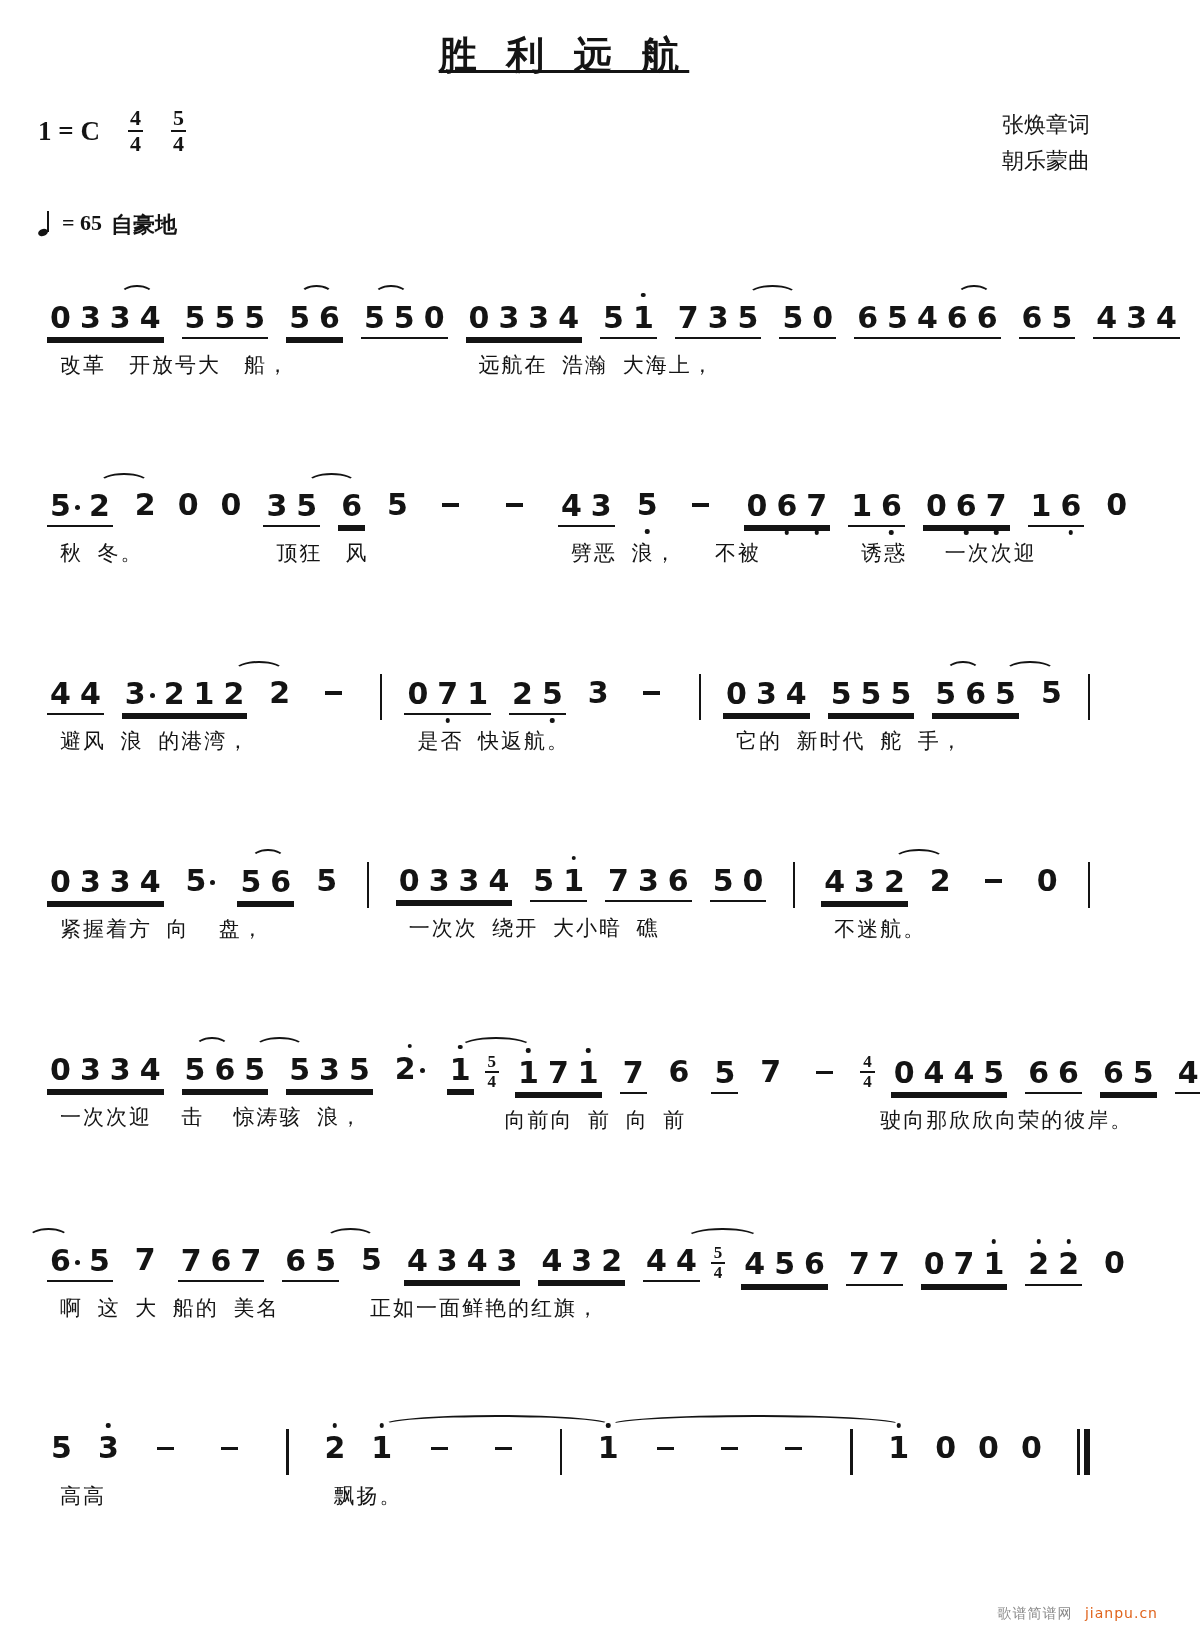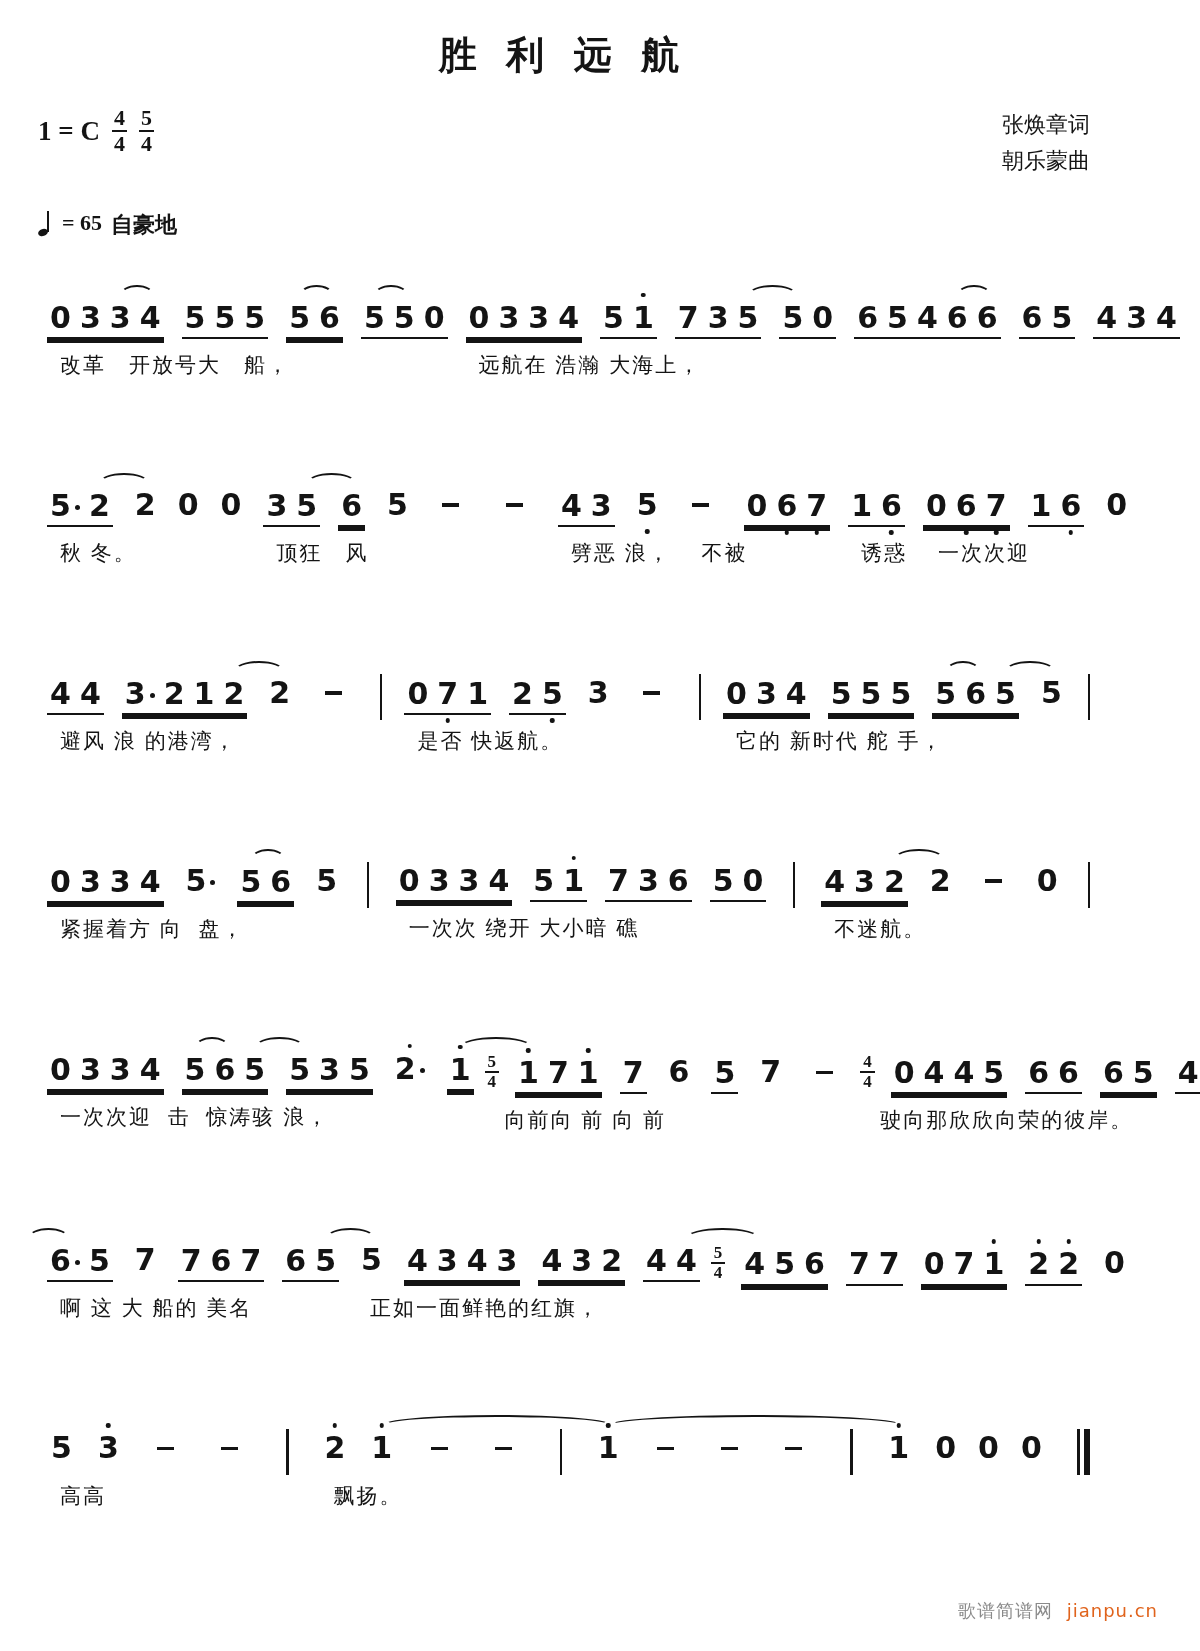--- a/index.html
+++ b/index.html
@@ -3,24 +3,24 @@
 <meta charset="utf-8">
 <style>
   html,body{margin:0;padding:0;}
   body{
     width:1200px;height:1651px;background:#ffffff;color:#141414;
     font-family:"DejaVu Sans",sans-serif;position:relative;overflow:hidden;
   }
   .sheet{padding:20px 110px 0 38px;}
   .title{
     text-align:center;font-size:38px;font-weight:bold;margin:10px 0 26px;
-    font-family:"Liberation Serif","DejaVu Serif",serif;letter-spacing:10px;
+    font-family:"Liberation Serif","DejaVu Serif",serif;letter-spacing:10px;text-decoration:underline;
   }
   .meta-row{display:flex;justify-content:space-between;align-items:flex-start;margin-top:26px;}
-  .keyblock{display:flex;align-items:center;gap:12px;}
+  .keyblock{display:flex;align-items:center;gap:28px;}
   .keytext{font-size:27px;font-weight:bold;font-family:"Liberation Serif","DejaVu Serif",serif;}
   .frac{display:inline-flex;flex-direction:column;align-items:center;line-height:1.02;
         font-size:22px;font-weight:bold;font-family:"Liberation Serif","DejaVu Serif",serif;}
   .frac .top{border-bottom:2.5px solid #141414;padding:0 2px 1px;}
   .frac .bot{padding-top:1px;}
   .credits{font-size:22px;line-height:1.65;text-align:left;
            font-family:"Liberation Serif","DejaVu Serif",serif;}
   .tempo-row{display:flex;align-items:flex-start;gap:9px;margin-top:30px;height:30px;
              font-size:22px;font-weight:bold;font-family:"Liberation Serif","DejaVu Serif",serif;}
   .qnote{position:relative;width:15px;height:27px;display:inline-block;}
@@ -47,24 +47,24 @@
   .dashbar{width:17px;height:3.5px;background:#141414;display:inline-block;}
   .tsig{display:flex;flex-direction:column;align-items:center;margin:0 7px 0 2px;line-height:0.95;
         font-size:17px;font-weight:bold;font-family:"Liberation Serif","DejaVu Serif",serif;}
   .tsig .tn{padding:1px 3px;}
   .tsig .tn.top{border-bottom:2px solid #141414;}
   .bar{width:2.2px;height:46px;background:#141414;margin-top:-3px;}
   .endbar{display:flex;gap:4px;margin-top:-3px;}
   .endbar .thin{width:2.5px;height:46px;background:#141414;}
   .endbar .thick{width:6px;height:46px;background:#141414;}
   .lyric{margin-top:15px;padding-left:22px;font-size:21px;letter-spacing:2px;white-space:pre;
-         font-family:Liberation Sans, sans-serif;}
+         font-family:Liberation Mono, monospace;}
   .slur{position:absolute;height:16px;border:2.5px solid transparent;border-top:2.5px solid #141414;
         border-radius:50%;pointer-events:none;}
-  .watermark{position:absolute;right:42px;bottom:28px;font-size:18px;letter-spacing:1px;}
+  .watermark{position:absolute;right:42px;bottom:28px;font-size:14px;letter-spacing:1px;}
   .wm-site{color:#8a8a8a;}
   .wm-domain{color:#e0631c;margin-left:7px;}
 </style>
 </head>
 <body>
 
 <div class="sheet">
   <h1 class="title">胜  利  远  航</h1>
 
   <div class="meta-row">

